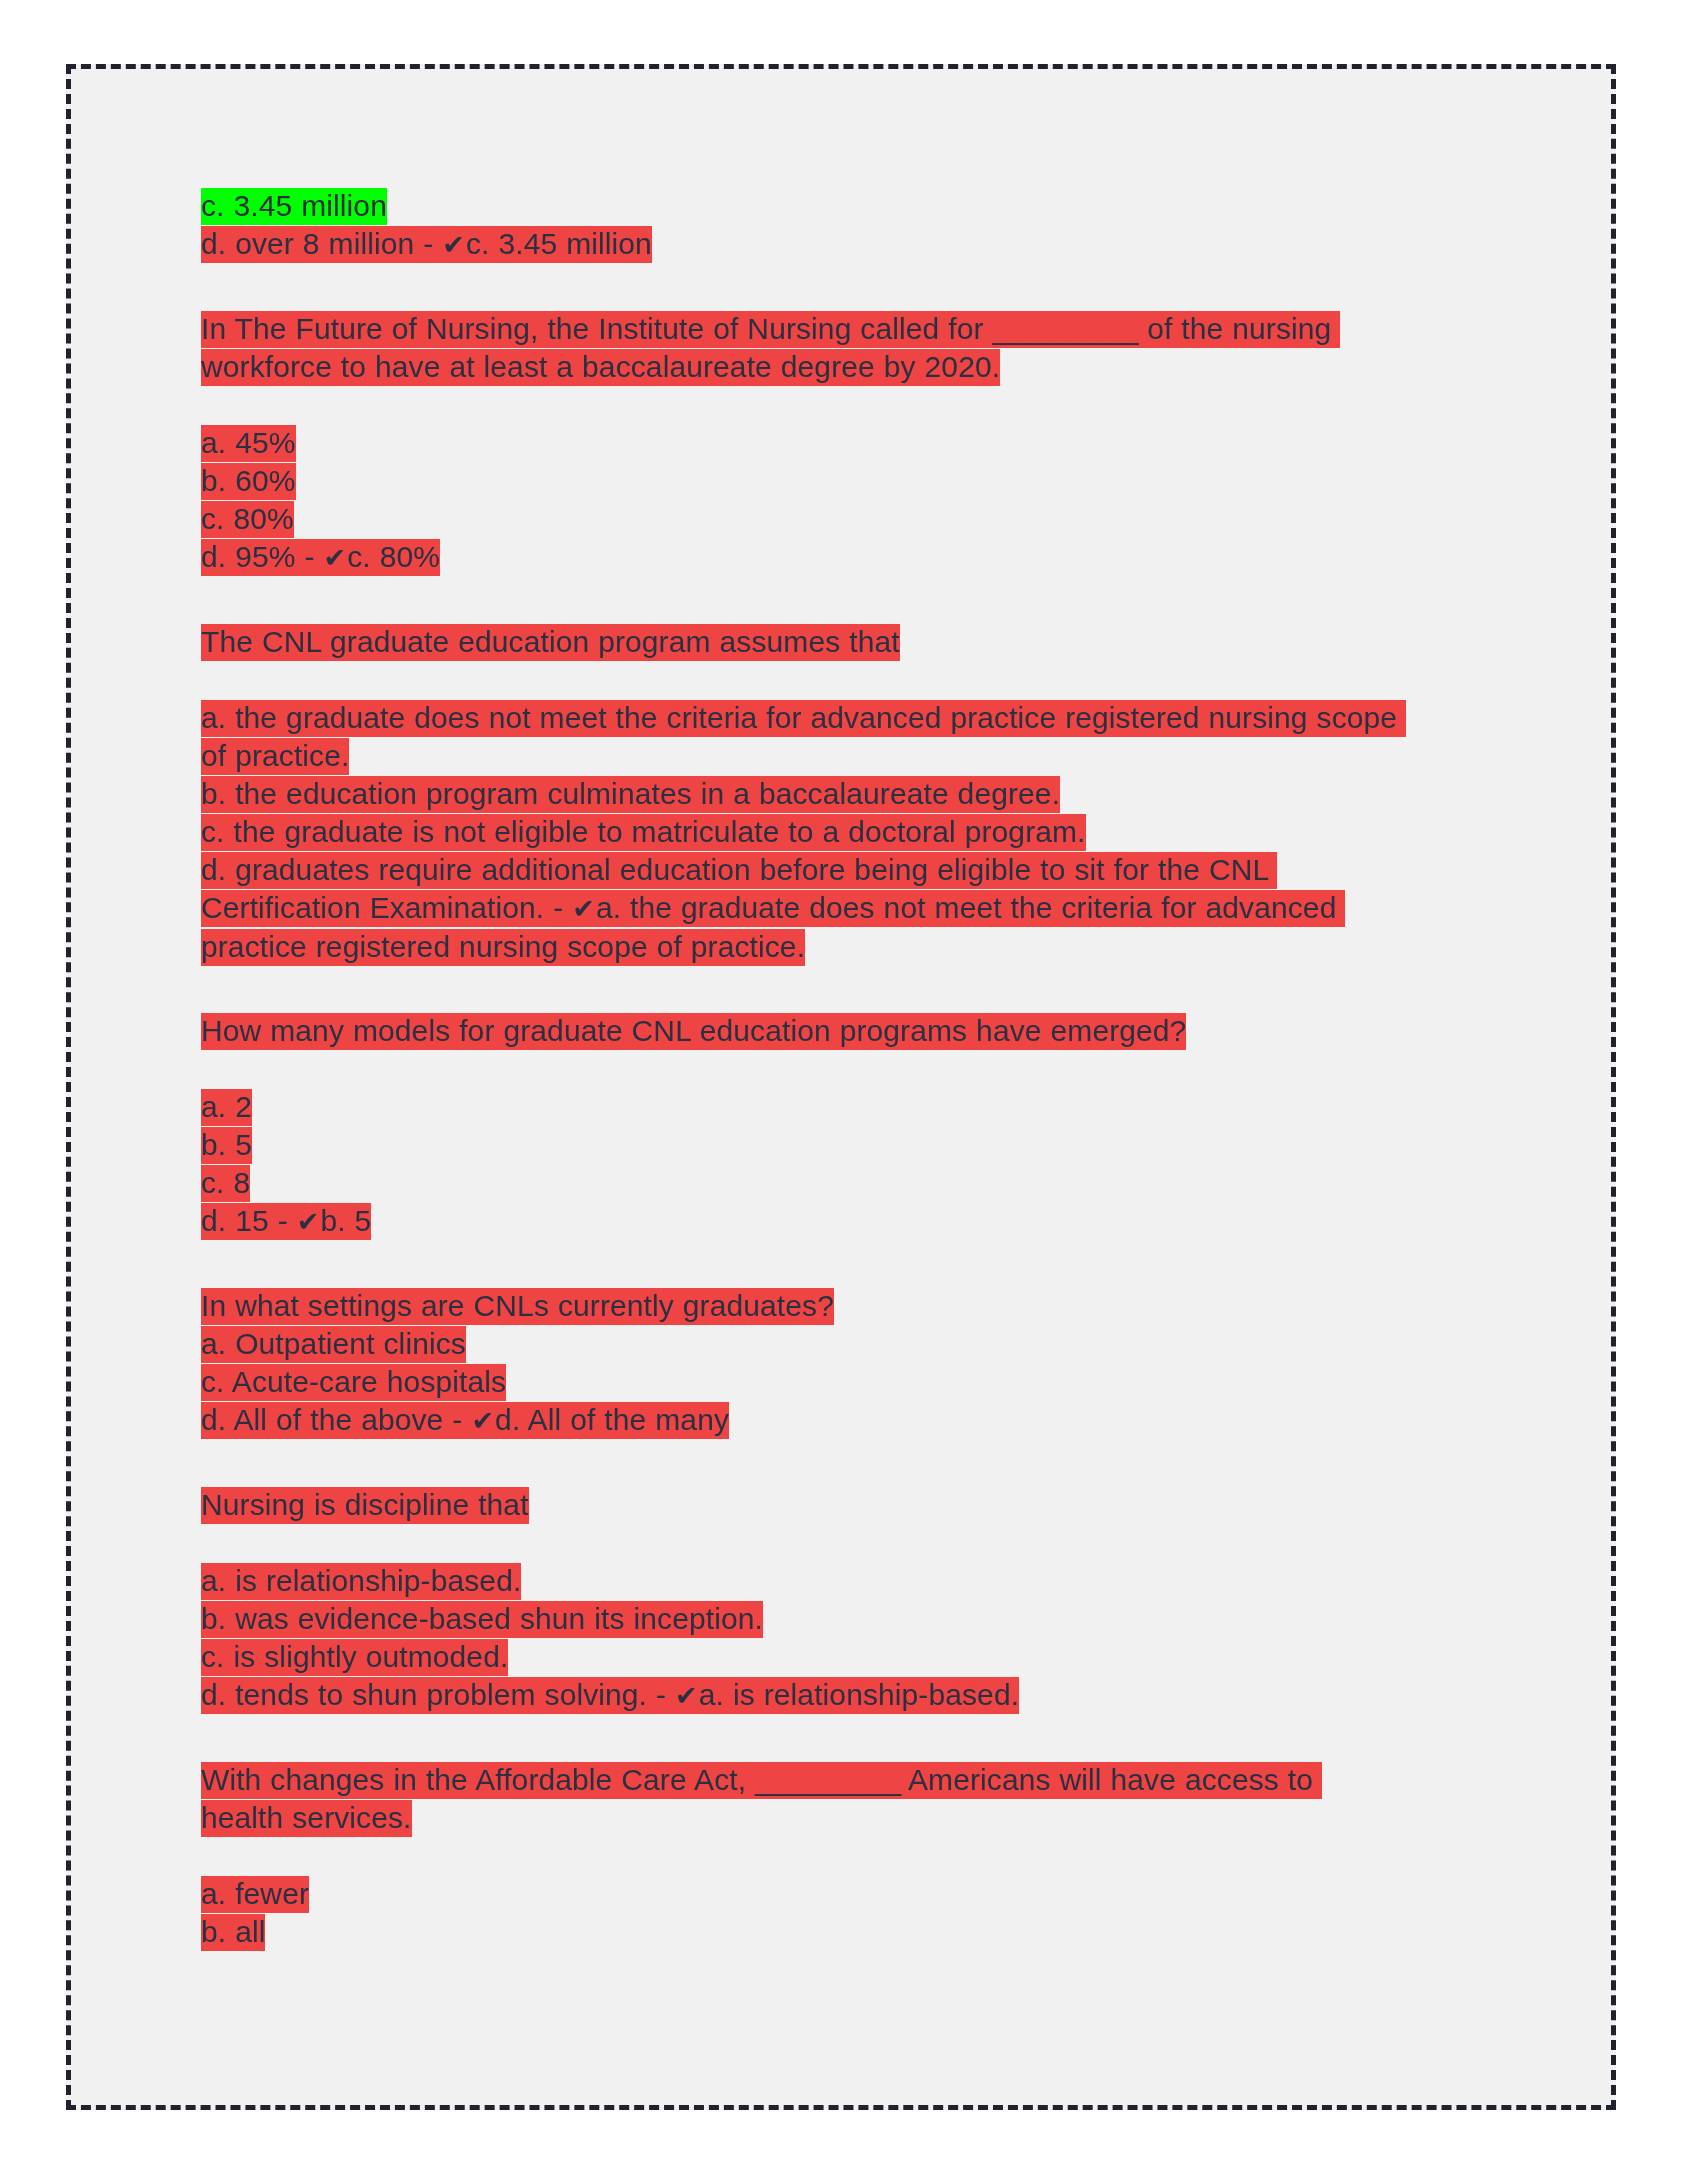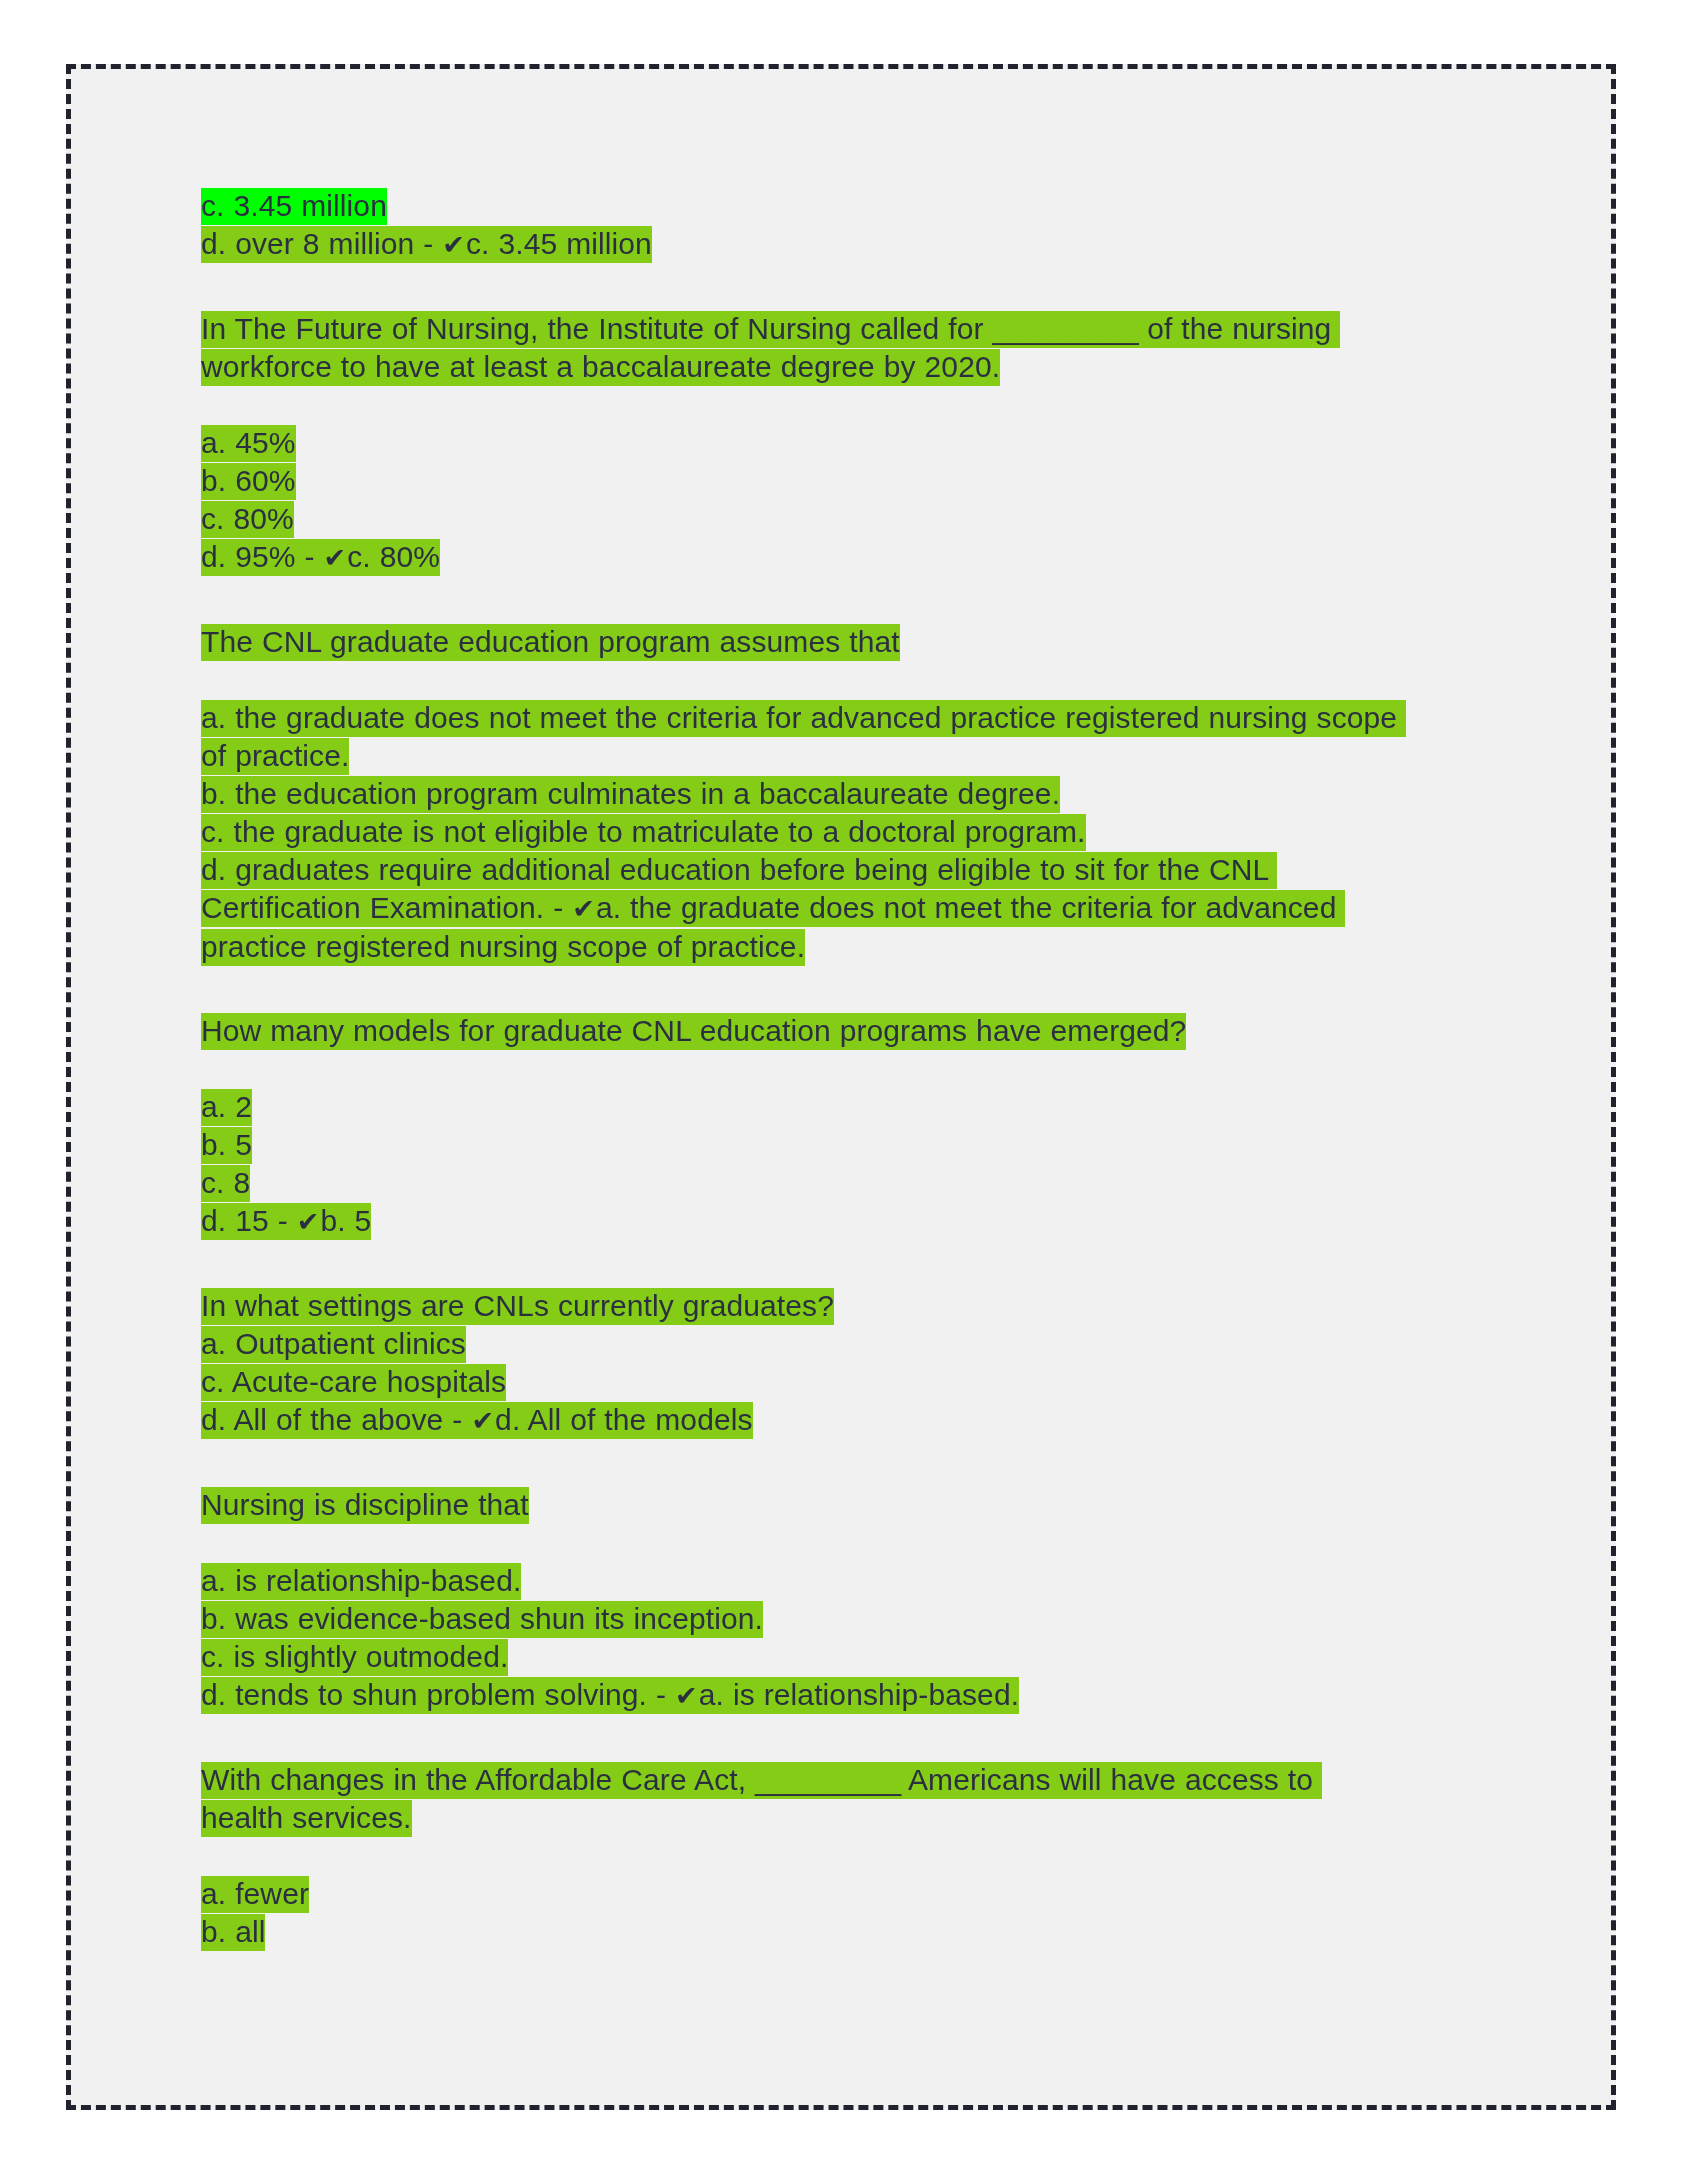--- a/index.html
+++ b/index.html
@@ -53,21 +53,21 @@
     font-size: 30px;
     line-height: 38px;
     color: #2b3040;
     letter-spacing: 0.1px;
     white-space: pre-wrap;
     word-spacing: 0.5px;
   }
 
   
   .line > .hl {
-    background: #84cc16;
+    background: #ef4444;
     box-decoration-break: clone;
     -webkit-box-decoration-break: clone;
     padding: 1px 0 3px 0;
   }
 
   
   .line > .mark {
     background: #00ff00;
     box-decoration-break: clone;
     -webkit-box-decoration-break: clone;
@@ -123,21 +123,21 @@
         <div class="line"><span class="hl">a. 2</span></div>
         <div class="line"><span class="hl">b. 5</span></div>
         <div class="line"><span class="hl">c. 8</span></div>
         <div class="line"><span class="hl"><span>d. 15 - </span><span class="check">✔</span><span>b. 5</span></span></div>
       </div>
 
       <div class="q-block">
         <div class="line"><span class="hl">In what settings are CNLs currently graduates?</span></div>
         <div class="line"><span class="hl">a. Outpatient clinics</span></div>
         <div class="line"><span class="hl">c. Acute-care hospitals</span></div>
-        <div class="line"><span class="hl"><span>d. All of the above - </span><span class="check">✔</span><span>d. All of the models</span></span></div>
+        <div class="line"><span class="hl"><span>d. All of the above - </span><span class="check">✔</span><span>d. All of the many</span></span></div>
       </div>
 
       <div class="q-block">
         <div class="line"><span class="hl">Nursing is discipline that</span></div>
         <div class="gap"></div>
         <div class="line"><span class="hl">a. is relationship-based.</span></div>
         <div class="line"><span class="hl">b. was evidence-based shun its inception.</span></div>
         <div class="line"><span class="hl">c. is slightly outmoded.</span></div>
         <div class="line"><span class="hl"><span>d. tends to shun problem solving. - </span><span class="check">✔</span><span>a. is relationship-based.</span></span></div>
       </div>

